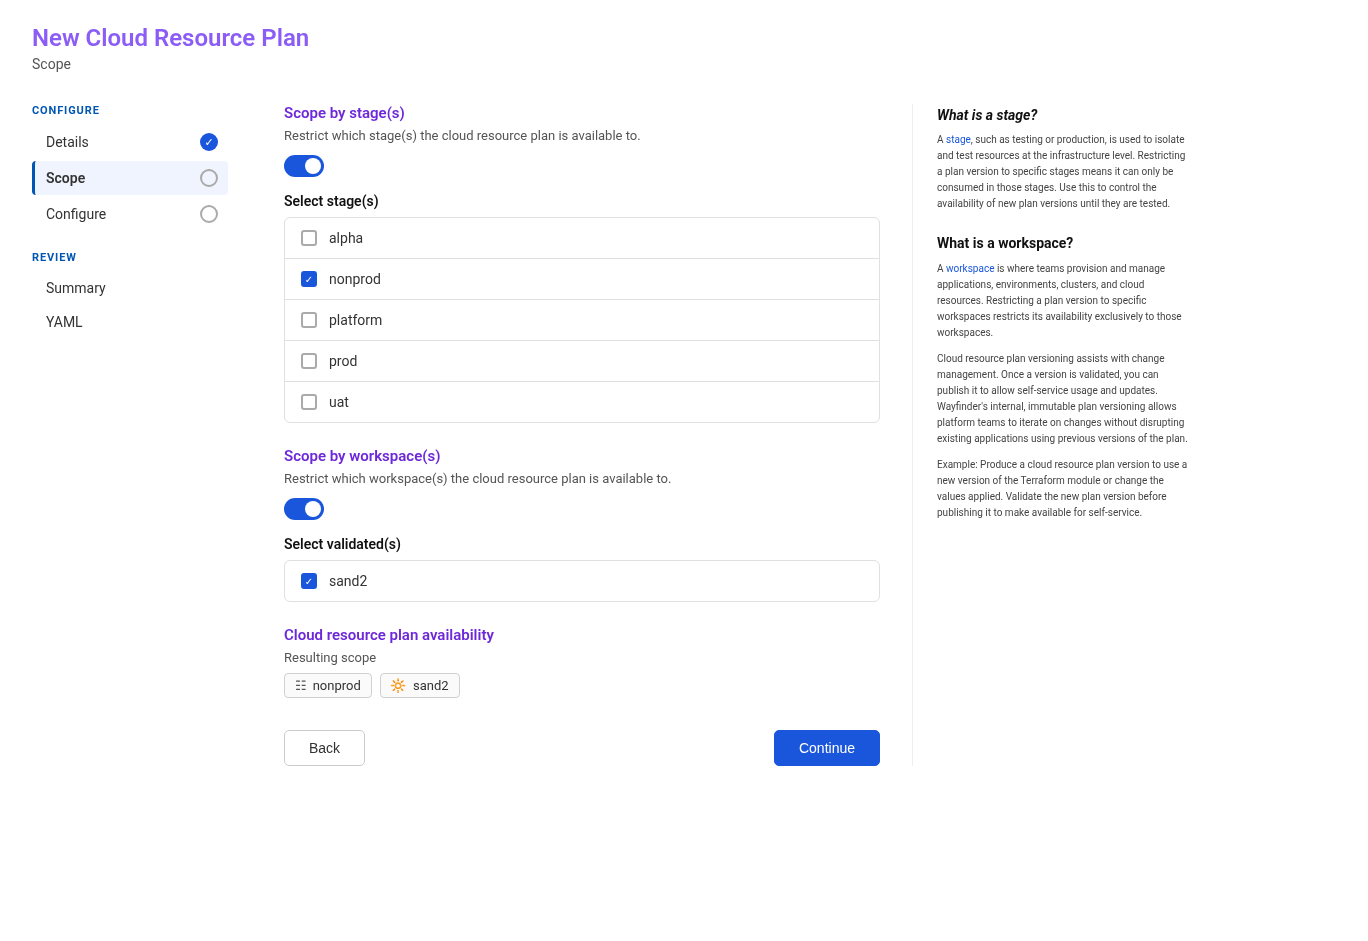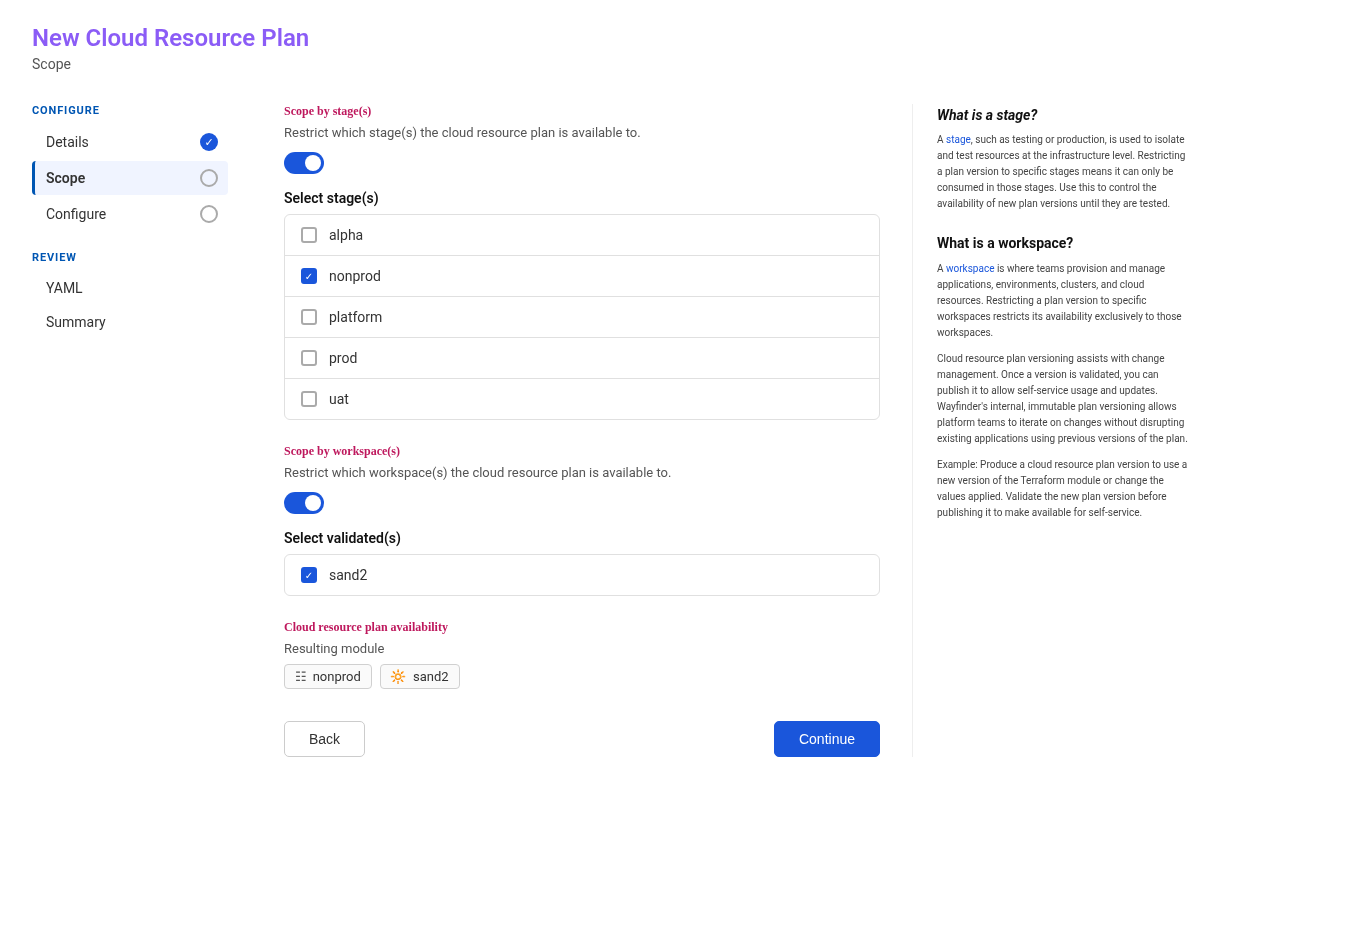--- a/index.html
+++ b/index.html
@@ -78,25 +78,24 @@
     .sidebar-section {
       margin-bottom: 20px;
     }
     
     .main-content {
       flex: 1;
       padding: 0 32px;
       max-width: 660px;
     }
     .section-title {
-      font-size: 12px;
+      font-size: 15px;
       font-weight: 600;
       margin-bottom: 6px;
-      color: #be185d;
-      font-family: Liberation Serif, serif;
+      color: #6d28d9;
     }
     .section-desc {
       font-size: 13px;
       color: #555;
       margin-bottom: 12px;
     }
     
     .toggle-wrapper {
       display: inline-flex;
       align-items: center;
@@ -274,24 +273,24 @@
         <span class="check-icon outline"></span>
       </div>
       <div class="sidebar-item">
         <span>Configure</span>
         <span class="check-icon outline"></span>
       </div>
     </div>
     <div class="sidebar-section">
       <div class="sidebar-section-label">REVIEW</div>
       <div class="sidebar-item">
+        <span>Summary</span>
+      </div>
+      <div class="sidebar-item">
         <span>YAML</span>
-      </div>
-      <div class="sidebar-item">
-        <span>Summary</span>
       </div>
     </div>
   </div>
 
   <div class="main-content">
 
     
     <div class="section-title">Scope by stage(s)</div>
     <div class="section-desc">Restrict which stage(s) the cloud resource plan is available to.</div>
     <div class="toggle-wrapper">
@@ -335,21 +334,21 @@
     <div class="checkbox-list">
       <div class="checkbox-item">
         <span class="cb checked">✓</span>
         <span class="cb-label">sand2</span>
       </div>
     </div>
 
     
     <div class="availability-section">
       <div class="section-title">Cloud resource plan availability</div>
-      <div class="resulting-scope-label">Resulting module</div>
+      <div class="resulting-scope-label">Resulting scope</div>
       <div class="scope-tags">
         <div class="scope-tag">
           <span class="scope-tag-icon">☷</span>
           <span>nonprod</span>
         </div>
         <div class="scope-tag">
           <span class="scope-tag-icon">🔆</span>
           <span>sand2</span>
         </div>
       </div>

